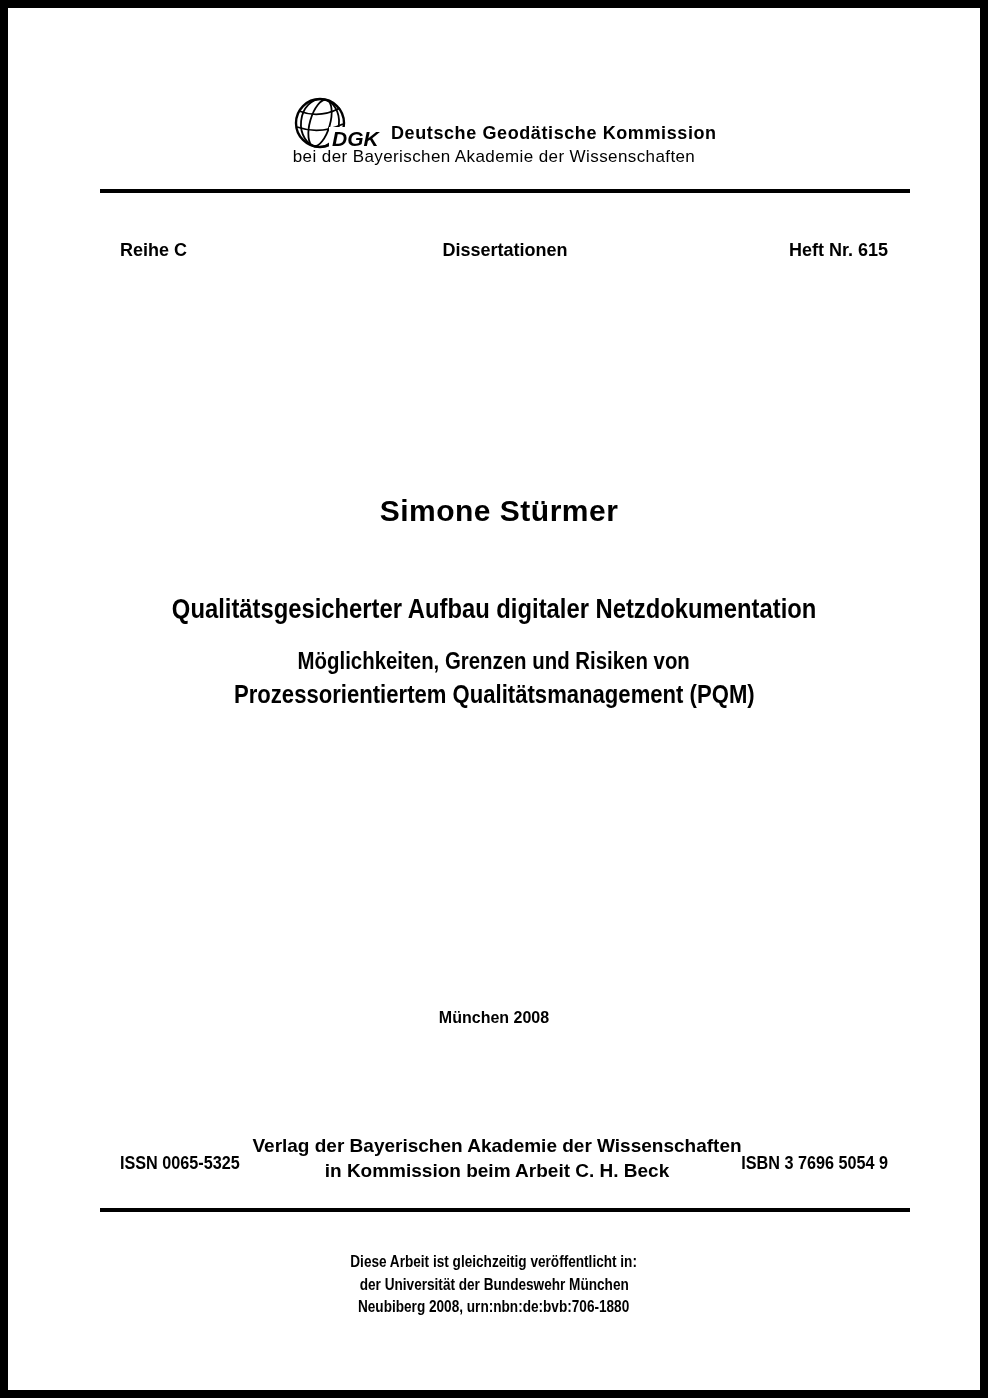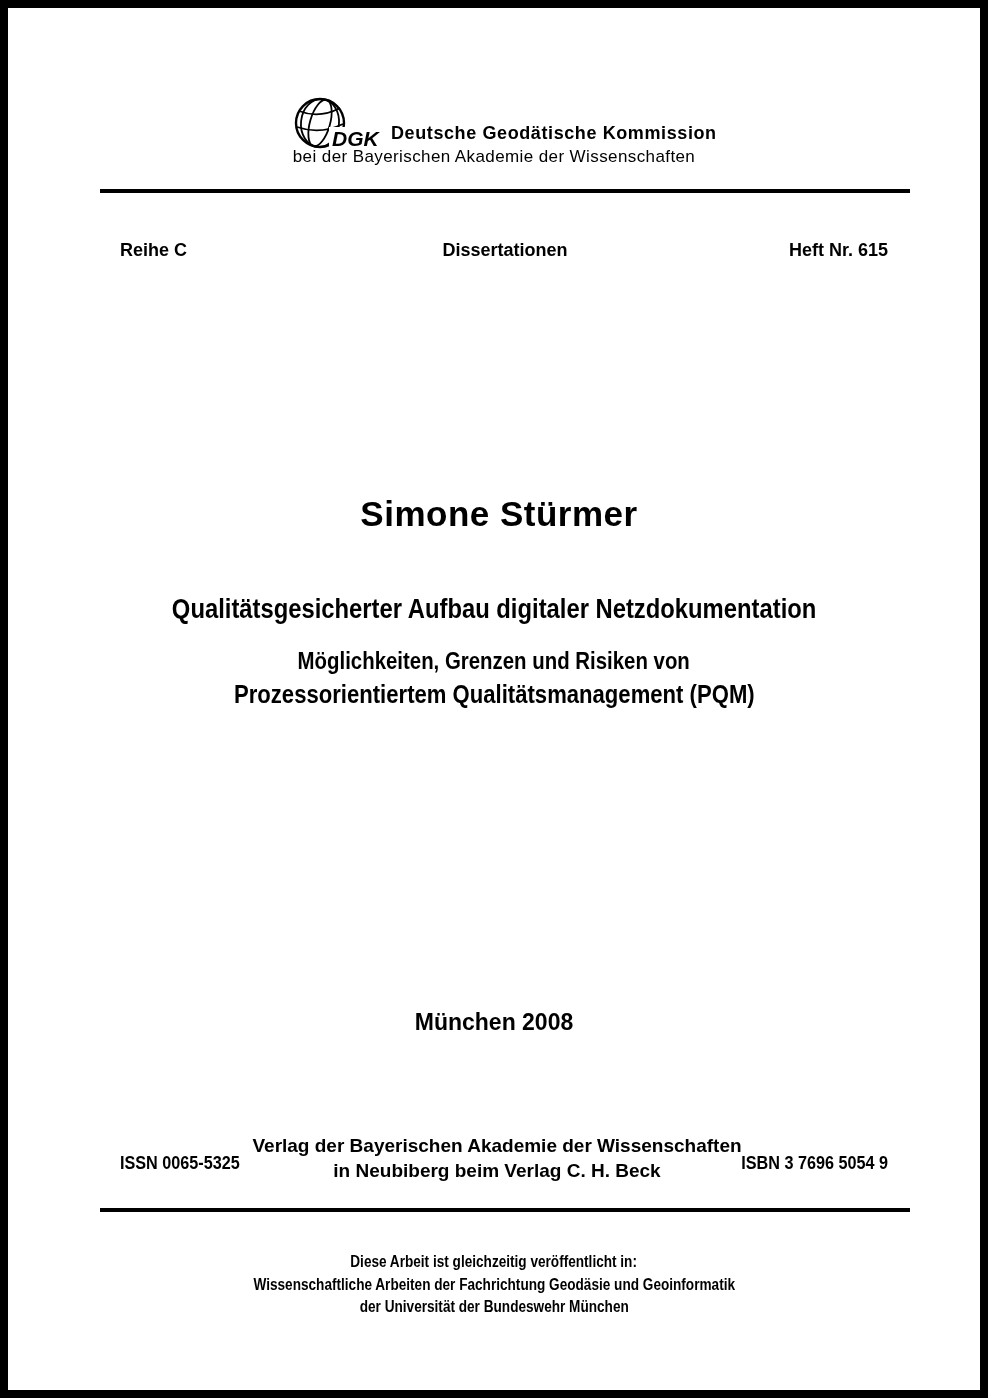--- a/index.html
+++ b/index.html
@@ -37,27 +37,27 @@
 
   .series-row {
     top: 204px; left: 92px; width: 810px;
     display: flex; align-items: baseline;
     font-size: 18px; font-weight: bold;
   }
   .series-left  { width: 33%; text-align: left;  padding-left: 20px;  box-sizing: border-box; }
   .series-center{ width: 34%; text-align: center; margin-top: 28px; }
   .series-right { width: 33%; text-align: right; padding-right: 22px; box-sizing: border-box; }
 
-  .author { top: 486px; font-size: 35px; font-weight: bold; letter-spacing: 0.5px; margin-left: 10px; }
+  .author { top: 486px; font-size: 30px; font-weight: bold; letter-spacing: 0.5px; margin-left: 10px; }
 
   .title-line { top: 585px; font-size: 28px; font-weight: bold; }
   .subtitle-line1 { top: 639px; font-size: 24px; font-weight: bold; }
   .subtitle-line2 { top: 671px; font-size: 26px; font-weight: bold; }
 
-  .place-year { top: 1001px; font-size: 23px; font-weight: bold; }
+  .place-year { top: 1001px; font-size: 16px; font-weight: bold; }
 
   .imprint { top: 1125px; font-size: 19px; font-weight: bold; line-height: 25px; padding-left: 6px; }
 
   .issn-row {
     top: 1145px; left: 92px; width: 810px;
     display: flex; justify-content: space-between; align-items: center;
     font-size: 18px; font-weight: bold;
   }
   .issn-cell { padding-left: 20px; }
   .isbn-cell { padding-right: 22px; }
@@ -100,39 +100,39 @@
     <span class="cond">Möglichkeiten, Grenzen und Risiken von</span>
   </div>
   <div class="abs centered subtitle-line2">
     <span class="cond">Prozessorientiertem Qualitätsmanagement (PQM)</span>
   </div>
 
   <div class="abs centered place-year">München 2008</div>
 
   <div class="abs centered imprint">
     <div>Verlag der Bayerischen Akademie der Wissenschaften</div>
-    <div>in Neubiberg beim Verlag C. H. Beck</div>
+    <div>in Kommission beim Arbeit C. H. Beck</div>
   </div>
 
   <div class="abs issn-row">
     <div class="issn-cell">
       <span class="cond-l">ISSN 0065-5325</span>
     </div>
     <div class="isbn-cell">
       <span class="cond-r">ISBN 3 7696 5054 9</span>
     </div>
   </div>
 
   <div class="abs rule rule-bottom"></div>
 
   <div class="abs centered colophon">
     <div>
       <span class="cond">Diese Arbeit ist gleichzeitig veröffentlicht in:</span>
     </div>
     <div>
-      <span class="cond">Wissenschaftliche Arbeiten der Fachrichtung Geodäsie und Geoinformatik</span>
+      <span class="cond">der Universität der Bundeswehr München</span>
     </div>
     <div>
-      <span class="cond">der Universität der Bundeswehr München</span>
+      <span class="cond">Neubiberg 2008, urn:nbn:de:bvb:706-1880</span>
     </div>
   </div>
 
 </div>
 
 </body></html>

